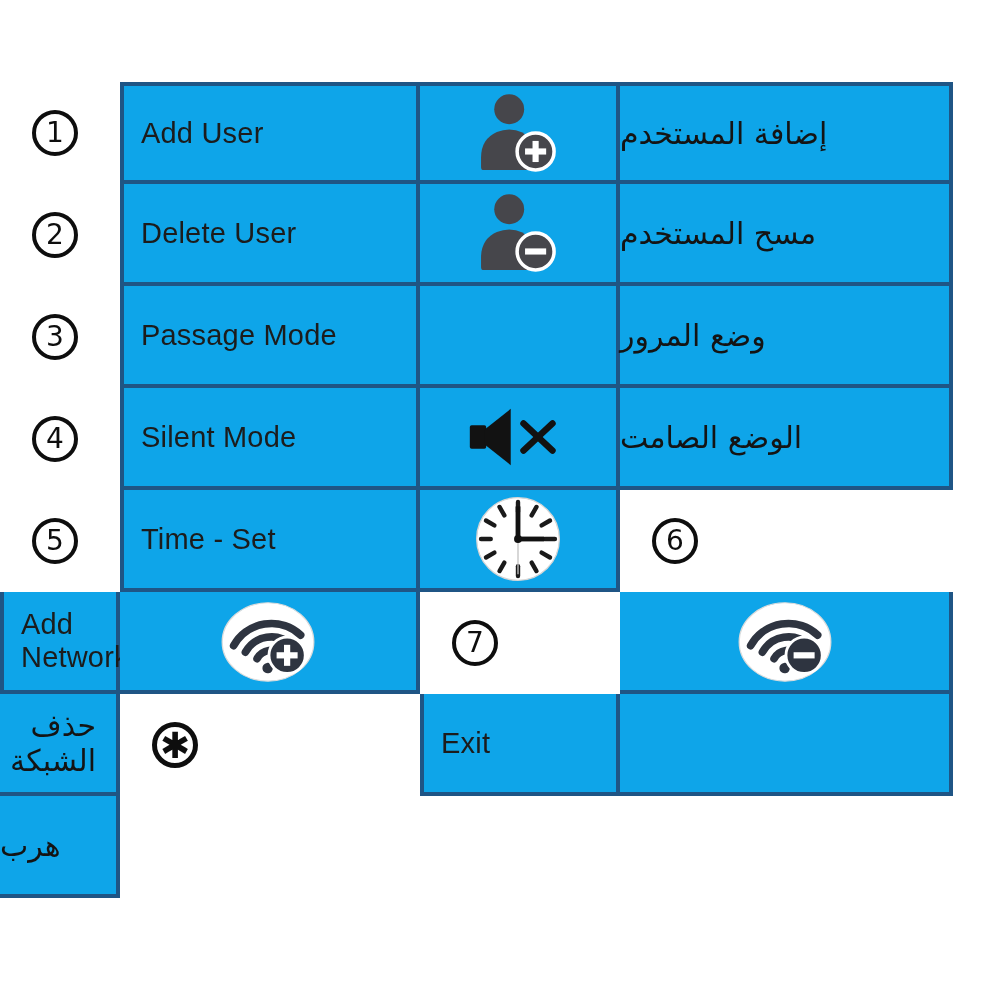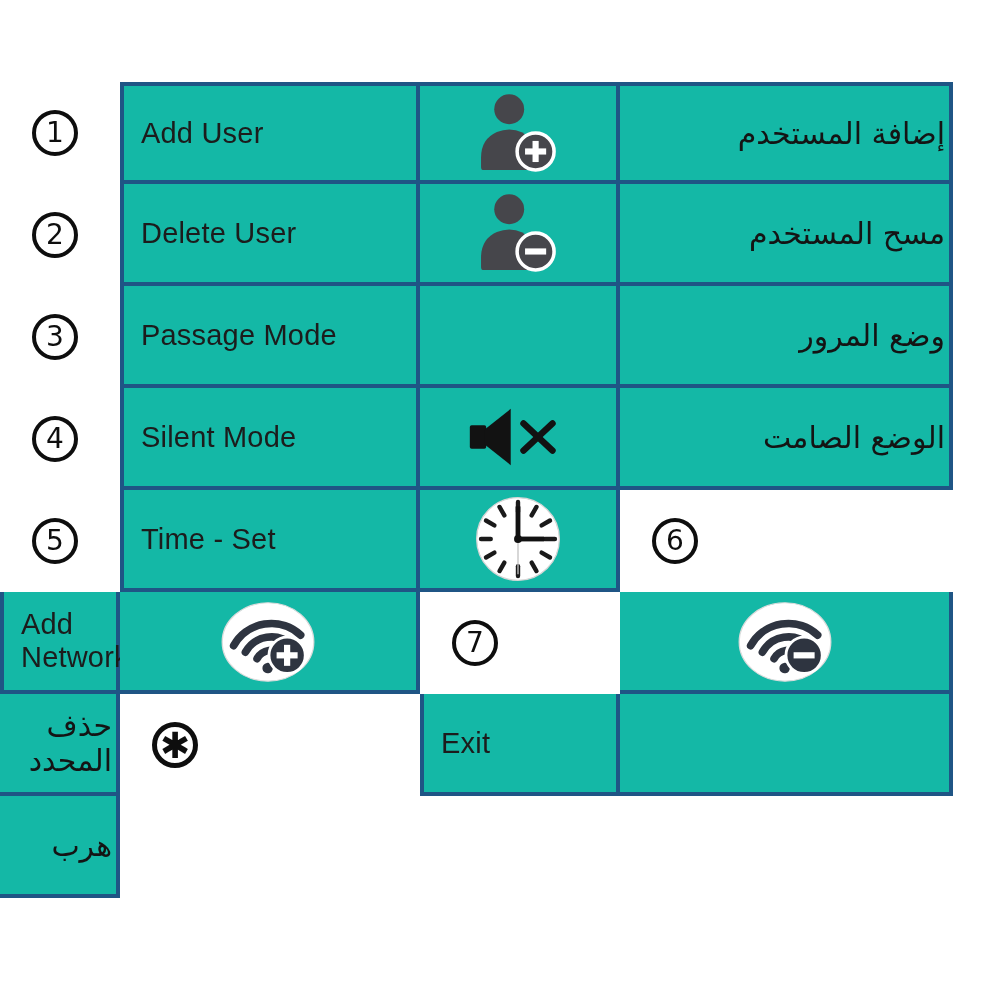--- a/index.html
+++ b/index.html
@@ -40,33 +40,33 @@
   .circle.star {
     border-width: 5px;
     font-size: 36px; font-weight: bold;
   }
   .circle.star span { transform: translateY(1px); }
   
   .cell {
     box-sizing: border-box;
     border-right: 4px solid #1f5585;
     border-bottom: 4px solid #1f5585;
-    background: #14b8a6;
+    background: #0ea5e9;
     display: flex; align-items: center;
   }
   .col-en { border-left: 4px solid #1f5585; padding-left: 17px; }
   .row-top { border-top: 4px solid #1f5585; }
   .en {
     font-size: 29px; color: #1c1c1c;
     letter-spacing: 0.2px;
   }
   .col-icon { justify-content: center; }
   .col-ar {
-    justify-content: flex-start;
-    padding-right: 4px;
+    justify-content: flex-end;
+    padding-right: 20px;
     direction: rtl;
   }
   .ar {
     font-family: "DejaVu Sans", sans-serif;
     font-size: 30px; color: #141414;
   }
   svg { display: block; }
 </style>
 </head>
 <body>
@@ -227,21 +227,21 @@
             <path d="M25.6 52.9 A31 31 0 0 1 74.4 52.9"></path>
             <path d="M36.6 61.5 A17 17 0 0 1 63.4 61.5"></path>
           </g>
           <circle cx="46" cy="73" r="5.5" fill="#2e3440" transform="rotate(-9 50 50)"></circle>
           <circle cx="70" cy="60" r="19" fill="#2e3440" stroke="#ffffff" stroke-width="3"></circle>
           <line x1="59" y1="60" x2="81" y2="60" stroke="#ffffff" stroke-width="6.5"></line>
         </svg>
       </span>
     </div>
     <div class="cell col-ar">
-      <span class="ar">حذف المحدد</span>
+      <span class="ar">حذف الشبكة</span>
     </div>
 
     <div class="numcell">
       <div class="circle star">
           <span>✱</span>
         </div>
     </div>
     <div class="cell col-en">
       <span class="en">Exit</span>
     </div>

